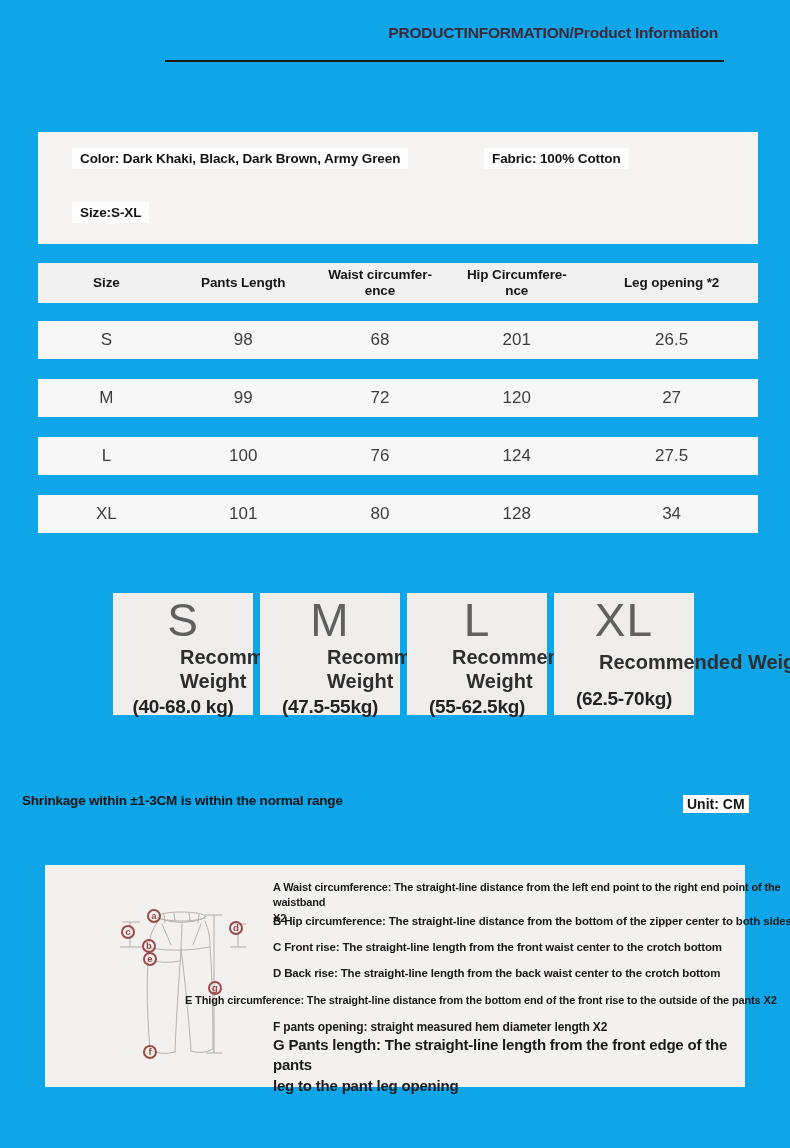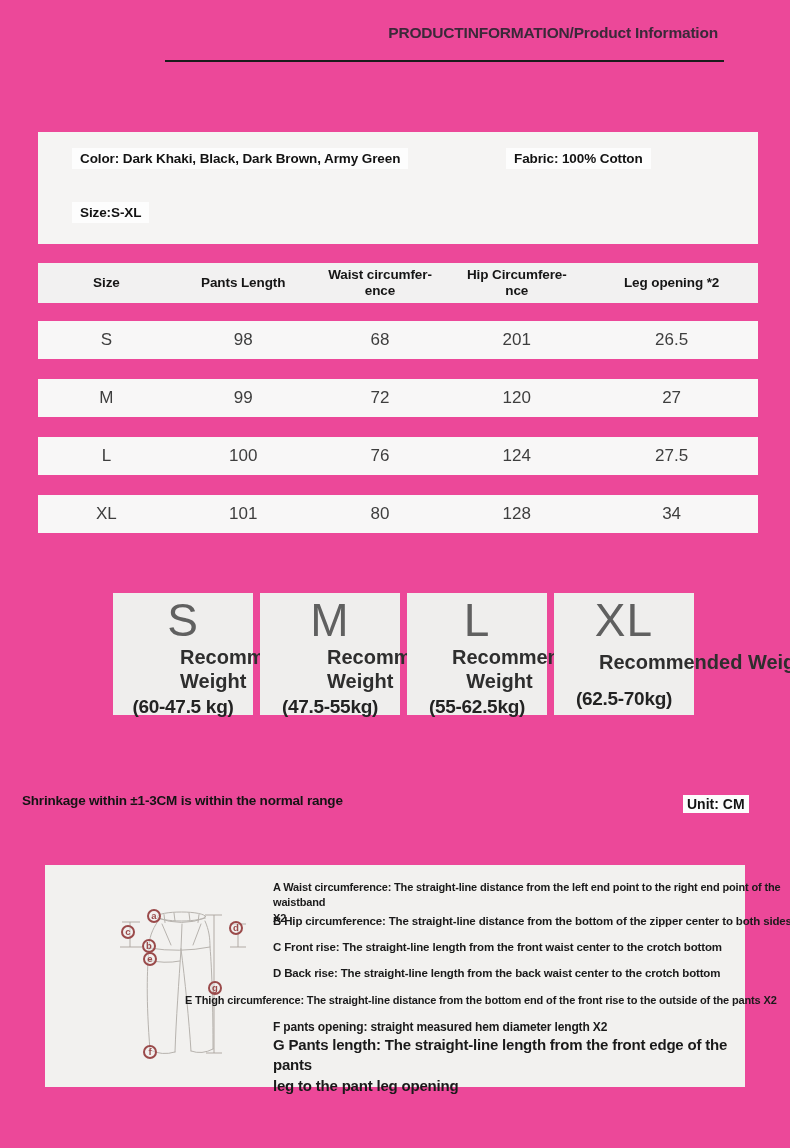--- a/index.html
+++ b/index.html
@@ -1,29 +1,29 @@
 <!DOCTYPE html>
 <html><head>
 <meta charset="utf-8">
 <style>
   html,body { margin:0; padding:0; background:#ffffff; }
-  .page { position:relative; width:790px; height:1148px; background:#ec4899;
+  .page { position:relative; width:790px; height:1148px; background:#0ea5e9;
           font-family:"Liberation Sans", sans-serif; overflow:hidden; }
 
   
   .title { position:absolute; top:24px; left:0; width:718px; text-align:right;
            font-size:15.5px; font-weight:700; color:#3b2939; letter-spacing:-0.2px; }
   .title-rule { position:absolute; left:165px; top:60px; width:559px; height:2px; background:#1b1b1b; }
 
   
   .info-box { position:absolute; left:38px; top:132px; width:720px; height:112px; background:#f5f4f3; }
   .info-item { position:absolute; font-size:13.5px; font-weight:700; color:#131313;
                letter-spacing:-0.1px; background:#fdfdfd; padding:3px 8px; }
   .info-color { left:34px; top:16px; }
-  .info-fabric { left:468px; top:16px;text-align:center; }
+  .info-fabric { left:446px; top:16px;text-align:center; }
   .info-size { left:34px; top:70px; }
 
   
   .table { position:absolute; left:38px; top:263px; width:720px; }
   .thead { display:flex; align-items:center; height:40px; background:#f2f1f1; }
   .th { text-align:center; font-size:13.5px; font-weight:700; color:#161616;
         white-space:pre-line; line-height:1.15; letter-spacing:-0.1px; }
   .trow { display:flex; align-items:center; height:38px; background:#f8f7f7; margin-top:20px; }
   .trow.first { margin-top:18px; }
   .td { text-align:center; font-size:17px; font-weight:300; color:#3e3e3e; }
@@ -123,21 +123,21 @@
       <div class="td c3">128</div>
       <div class="td c4">34</div>
     </div>
   </div>
 
   <div class="weights">
     <div class="wbox align-left">
       <div class="wletter">S</div>
       <div class="wlabel">Recommended
 Weight</div>
-      <div class="wrange">(60-47.5 kg)</div>
+      <div class="wrange">(40-68.0 kg)</div>
     </div>
     <div class="wbox align-left">
       <div class="wletter">M</div>
       <div class="wlabel">Recommended
 Weight</div>
       <div class="wrange">(47.5-55kg)</div>
     </div>
     <div class="wbox align-center">
       <div class="wletter">L</div>
       <div class="wlabel">Recommended

